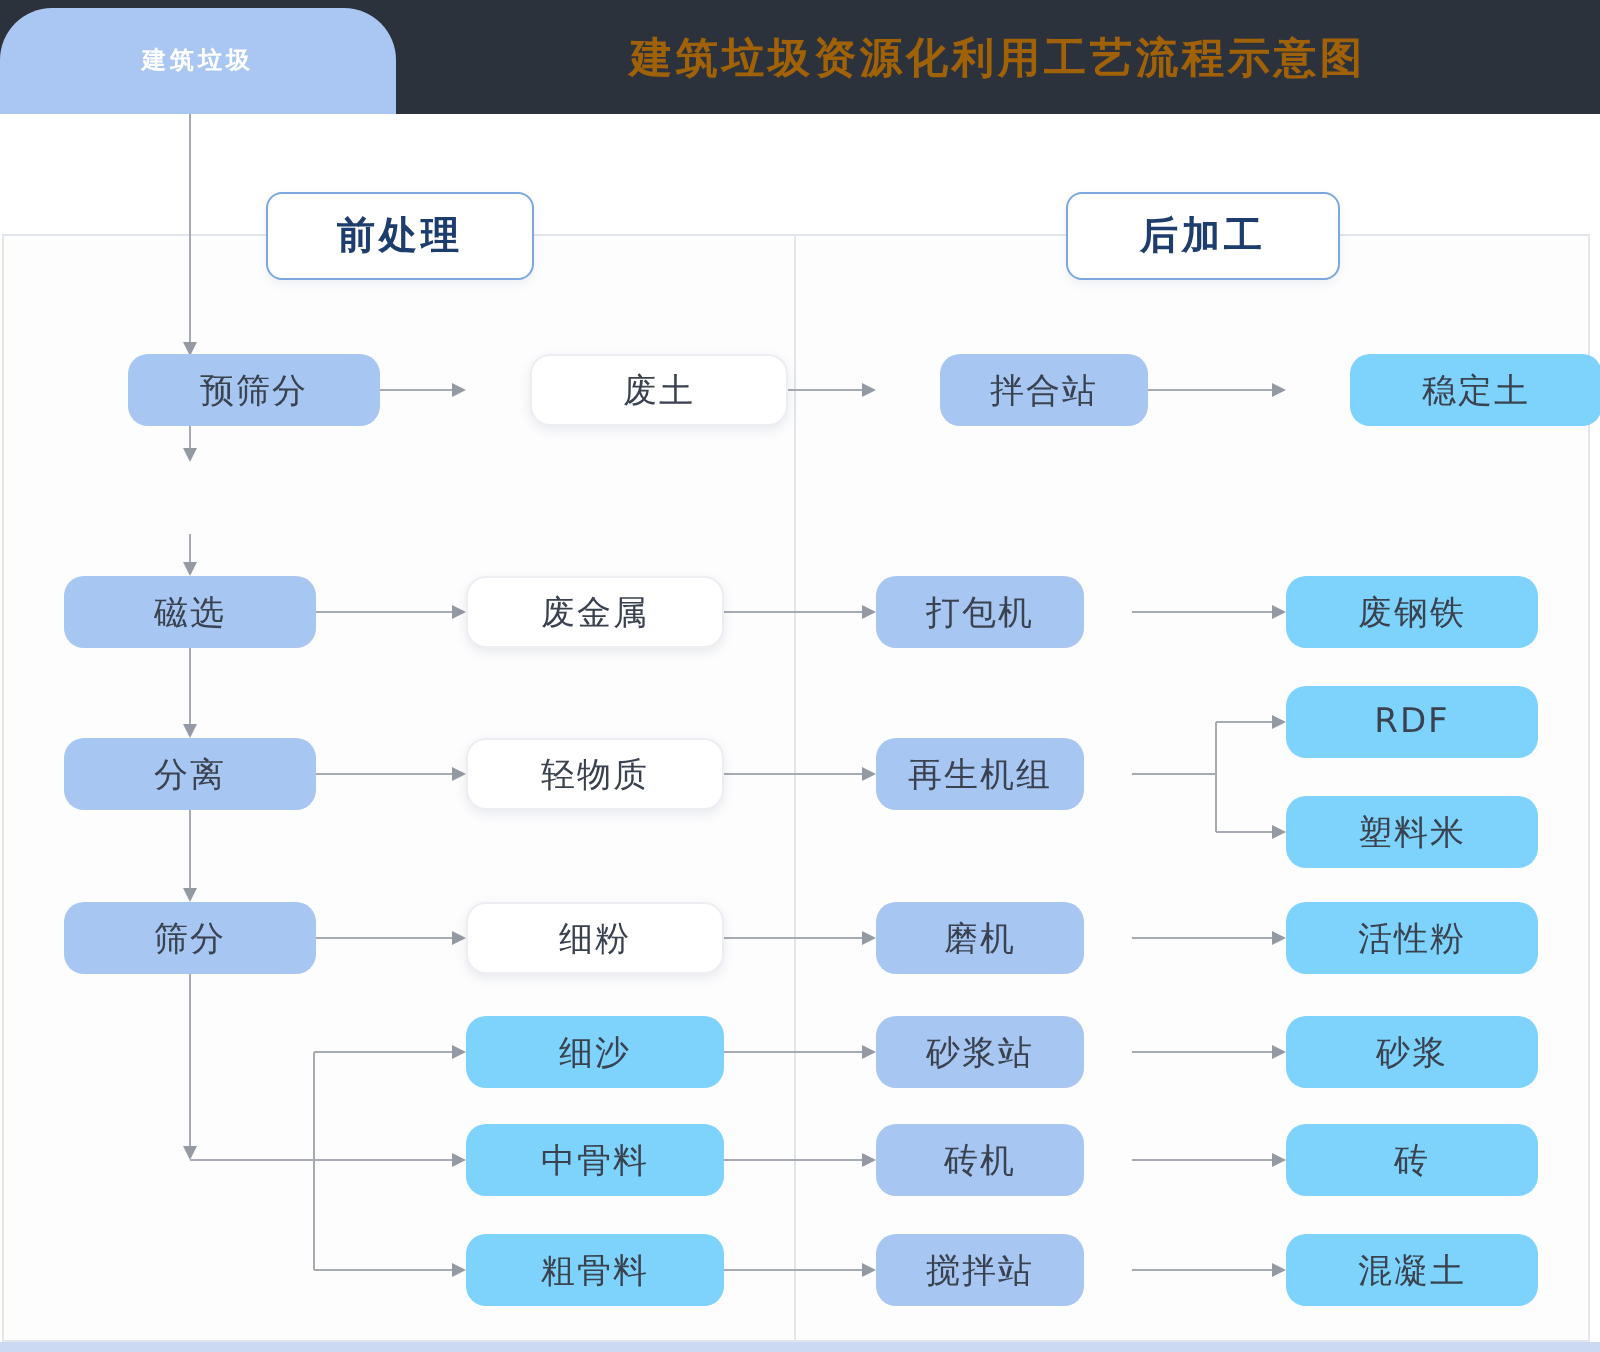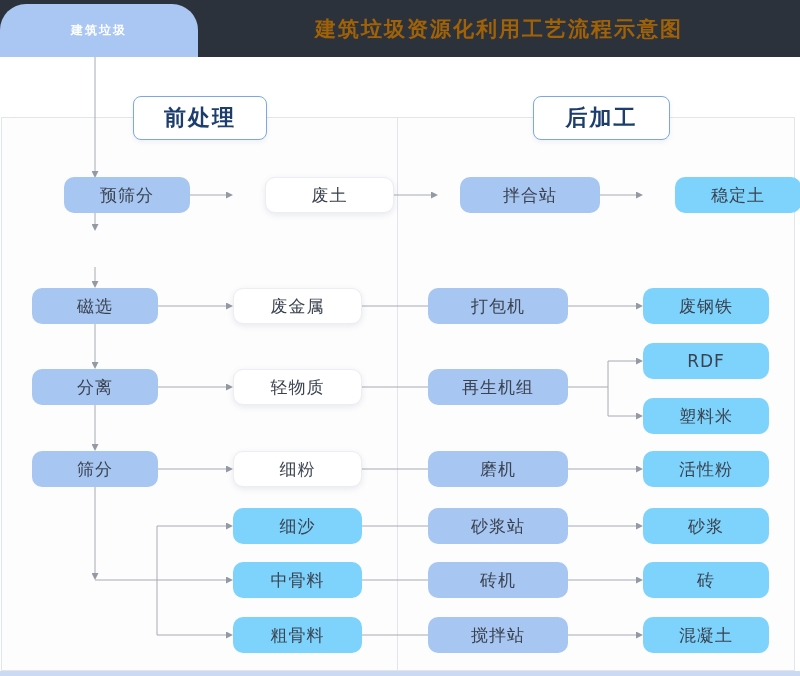--- a/index.html
+++ b/index.html
@@ -16,39 +16,39 @@
 
   
   .content-frame{position:absolute;left:1px;top:117px;width:794px;height:554px;
     border:1px solid #e1e5ec;background:#fdfdfe;box-sizing:border-box;}
   .column-divider{position:absolute;left:397px;top:117px;width:1px;height:554px;background:#e1e5ec;}
   .bottom-strip{position:absolute;left:0;top:671px;width:800px;height:5px;background:#cbdaf2;}
 
   
   .section-box{position:absolute;height:44px;background:#ffffff;border:1px solid #7da7e1;
     border-radius:8px;display:flex;align-items:center;justify-content:center;z-index:3;
-    color:#1d3d6d;font-size:22px;font-weight:bold;letter-spacing:2px;box-sizing:border-box;
+    color:#1d3d6d;font-size:19px;font-weight:bold;letter-spacing:2px;box-sizing:border-box;
     box-shadow:0 2px 5px rgba(60,90,140,0.08);}
   .section-pre{left:133px;top:96px;width:134px;}
   .section-post{left:533px;top:96px;width:137px;}
 
   
   .connectors{position:absolute;left:0;top:0;z-index:1;}
 
   
   .node{position:absolute;height:36px;border-radius:10px;display:flex;align-items:center;
     justify-content:center;font-size:17px;color:#3a4250;letter-spacing:1px;z-index:2;
     box-sizing:border-box;font-weight:500;}
   .node.blue{background:#a7c6f1;}
   .node.white{background:#ffffff;border:1px solid #ededf2;box-shadow:0 2px 6px rgba(40,60,90,0.10);}
   .node.yellow{background:#7dd3fc;}
 
   .c1{left:32px;width:126px;}
   .c2{left:233px;width:129px;}
-  .c3{left:428px;width:140px;}
+  .c3{left:438px;width:104px;}
   .c4{left:643px;width:126px;}
 
   .r1{top:177px;margin-left:32px;} .r2{top:231px;} .r3{top:288px;} .rRDF{top:343px;}
   .r4{top:369px;} .rPl{top:398px;} .r5{top:451px;} .r6{top:508px;}
   .r7{top:562px;} .r8{top:617px;}
 </style>
 </head>
 <body>
 
 <div class="stage">

